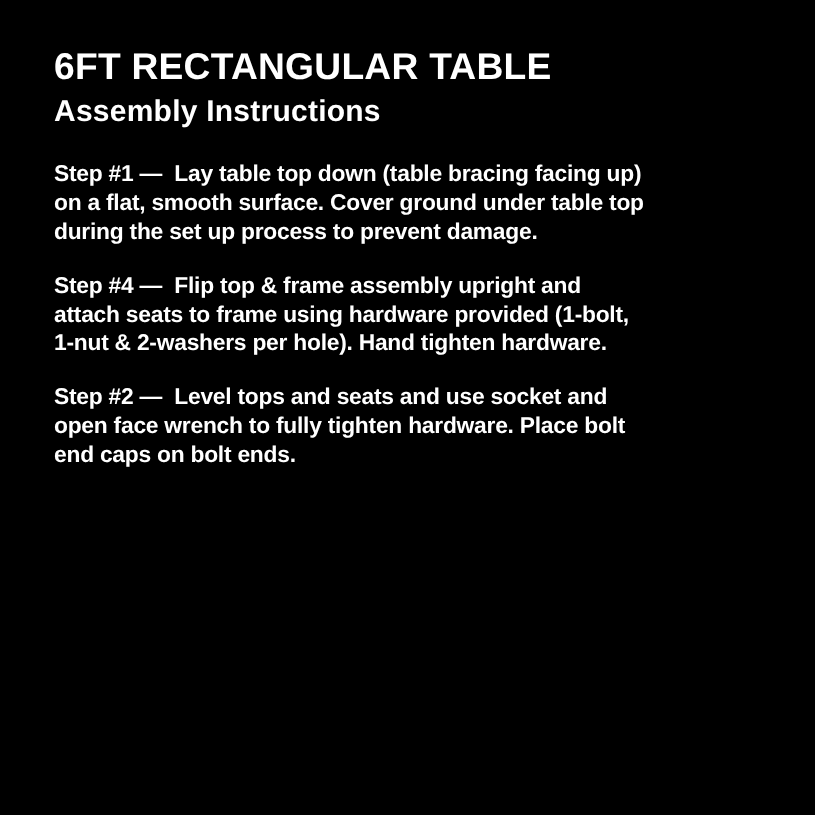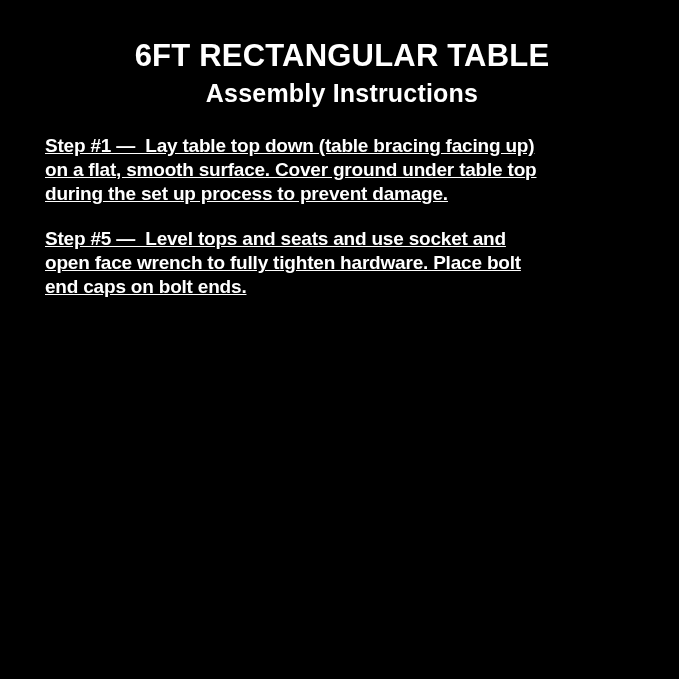--- a/index.html
+++ b/index.html
@@ -15,37 +15,35 @@
     color: #ffffff;
     font-family: "Liberation Sans", "DejaVu Sans", sans-serif;
     font-weight: 700;
     box-sizing: border-box;
     padding: 38px 40px 0 45px;
     overflow: hidden;
     -webkit-font-smoothing: antialiased;
   }
   .title {
     margin: 0;
-    text-align: center;
+    text-align: left;
     font-size: 31px;
     line-height: 1.15;
     letter-spacing: 0.2px;
     font-weight: 700;
   }
   .subtitle {
     margin: 5px 0 16px 0;
-    text-align: center;
     font-size: 25px;
     line-height: 1.15;
     letter-spacing: 0.2px;
     font-weight: 700;
   }
   .steps {
     margin-top: 27px;
-    text-decoration: underline;
   }
   .step {
     margin: 0 0 21px 0;
     font-size: 19px;
     line-height: 24px;
     letter-spacing: -0.2px;
     white-space: pre-wrap;
     font-weight: 700;
   }
 </style>
@@ -53,17 +51,20 @@
 <body>
 
 <div class="sheet">
   <h1 class="title">6FT RECTANGULAR TABLE</h1>
   <h2 class="subtitle">Assembly Instructions</h2>
 
   <div class="steps">
     <p class="step">Step #1 —  Lay table top down (table bracing facing up)
 on a flat, smooth surface. Cover ground under table top
 during the set up process to prevent damage.</p>
-    <p class="step">Step #5 —  Level tops and seats and use socket and
+    <p class="step">Step #4 —  Flip top &amp; frame assembly upright and
+attach seats to frame using hardware provided (1-bolt,
+1-nut &amp; 2-washers per hole). Hand tighten hardware.</p>
+    <p class="step">Step #2 —  Level tops and seats and use socket and
 open face wrench to fully tighten hardware. Place bolt
 end caps on bolt ends.</p>
   </div>
 </div>
 
 </body></html>

